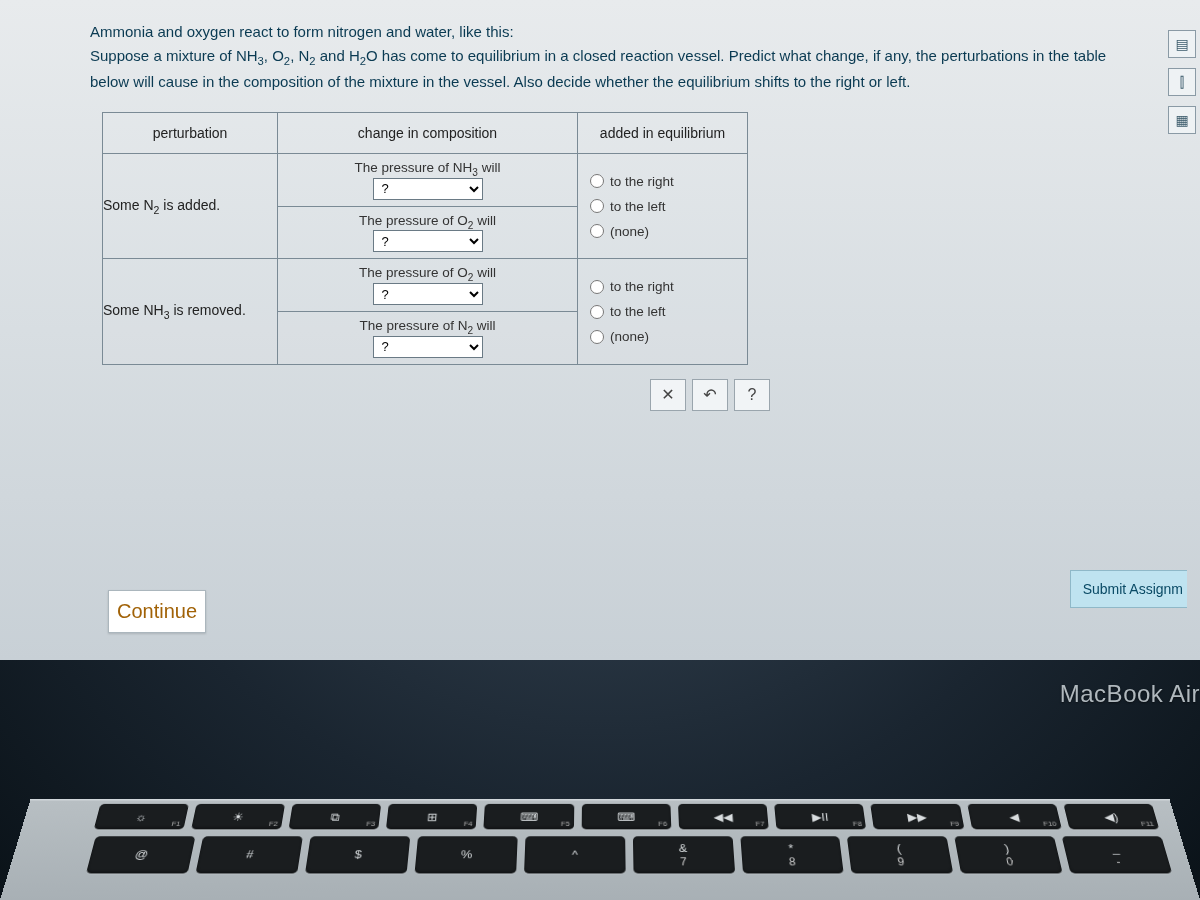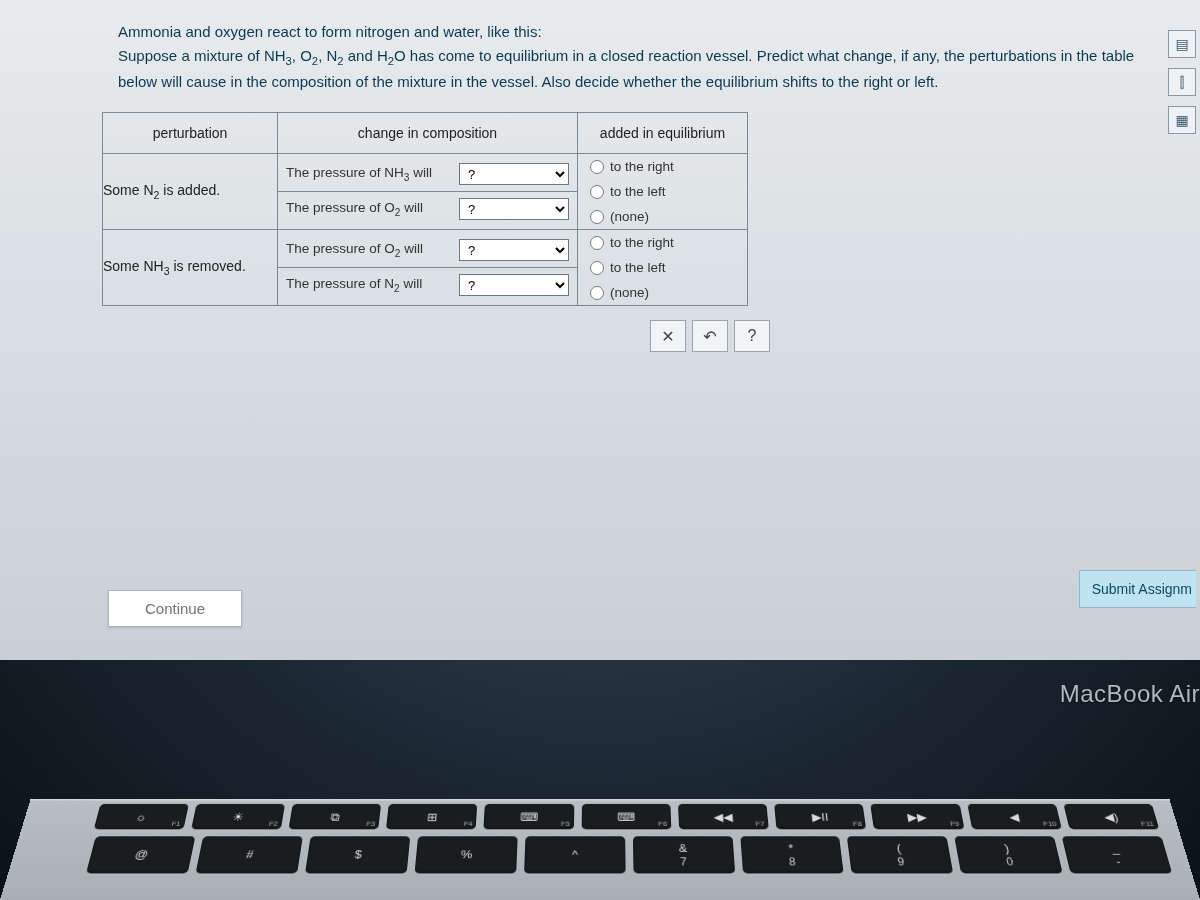--- a/index.html
+++ b/index.html
@@ -13,21 +13,20 @@
     top: 0; left: 0; right: 0;
     height: 660px;
     background: linear-gradient(to bottom, #e8ebed 0%, #d8dee2 50%, #c8d0d6 100%);
     padding: 20px 60px 0 90px;
     overflow: hidden;
   }
   .problem-text {
     color: #0a3a52;
     font-size: 15px;
     line-height: 1.6;
-    margin-left: 28px;
   }
   .equation {
     margin: 8px 0 14px 18px;
     font-family: "Times New Roman", serif;
     font-size: 17px;
     color: #0a3a52;
   }
   sub { font-size: 0.75em; vertical-align: sub; }
   .table-wrap {
     margin: 18px 0 0 12px;
@@ -44,21 +43,21 @@
     padding: 0;
     text-align: center;
   }
   table.perturb th {
     font-weight: normal;
     padding: 12px 20px;
     color: #222;
   }
   .pert-cell { width: 175px; padding: 8px 10px; text-align: left !important; color: #222; }
   .change-cell { width: 300px; }
-  .change-row { display: flex; align-items: center; padding: 6px 8px; }
+  .change-row { display: flex; align-items: center; padding: 6px 8px; flex-direction: column; }
   .change-row + .change-row { border-top: 1px solid #7a8a95; }
   .change-label { flex: 1; text-align: left; font-size: 13.5px; color: #333; }
   .sel {
     width: 110px;
     height: 22px;
     border: 1px solid #6a7a85;
     background: #fff;
     font-size: 13px;
     padding: 1px 4px;
     appearance: menulist;
@@ -82,29 +81,29 @@
     font-size: 16px;
     color: #444;
     cursor: pointer;
   }
   .continue-btn {
     position: absolute;
     left: 108px;
     top: 590px;
     background: #fff;
     border: 1px solid #abb6bd;
-    padding: 9px 36px;
-    font-size: 15px;
-    color: #737373;
+    padding: 9px 8px;
+    font-size: 20px;
+    color: #a16207;
     box-shadow: 0 1px 2px rgba(0,0,0,0.15);
     cursor: pointer;
   }
   .submit-badge {
     position: absolute;
-    right: 4px; top: 570px;
+    right: 13px; top: 570px;
     background: #bfe3f0;
     color: #0a4a65;
     padding: 10px 4px 10px 12px;
     font-size: 14px;
     border: 1px solid #8fb8c8;
     border-right: none;
   }
   .side-icons {
     position: absolute;
     right: 4px;

